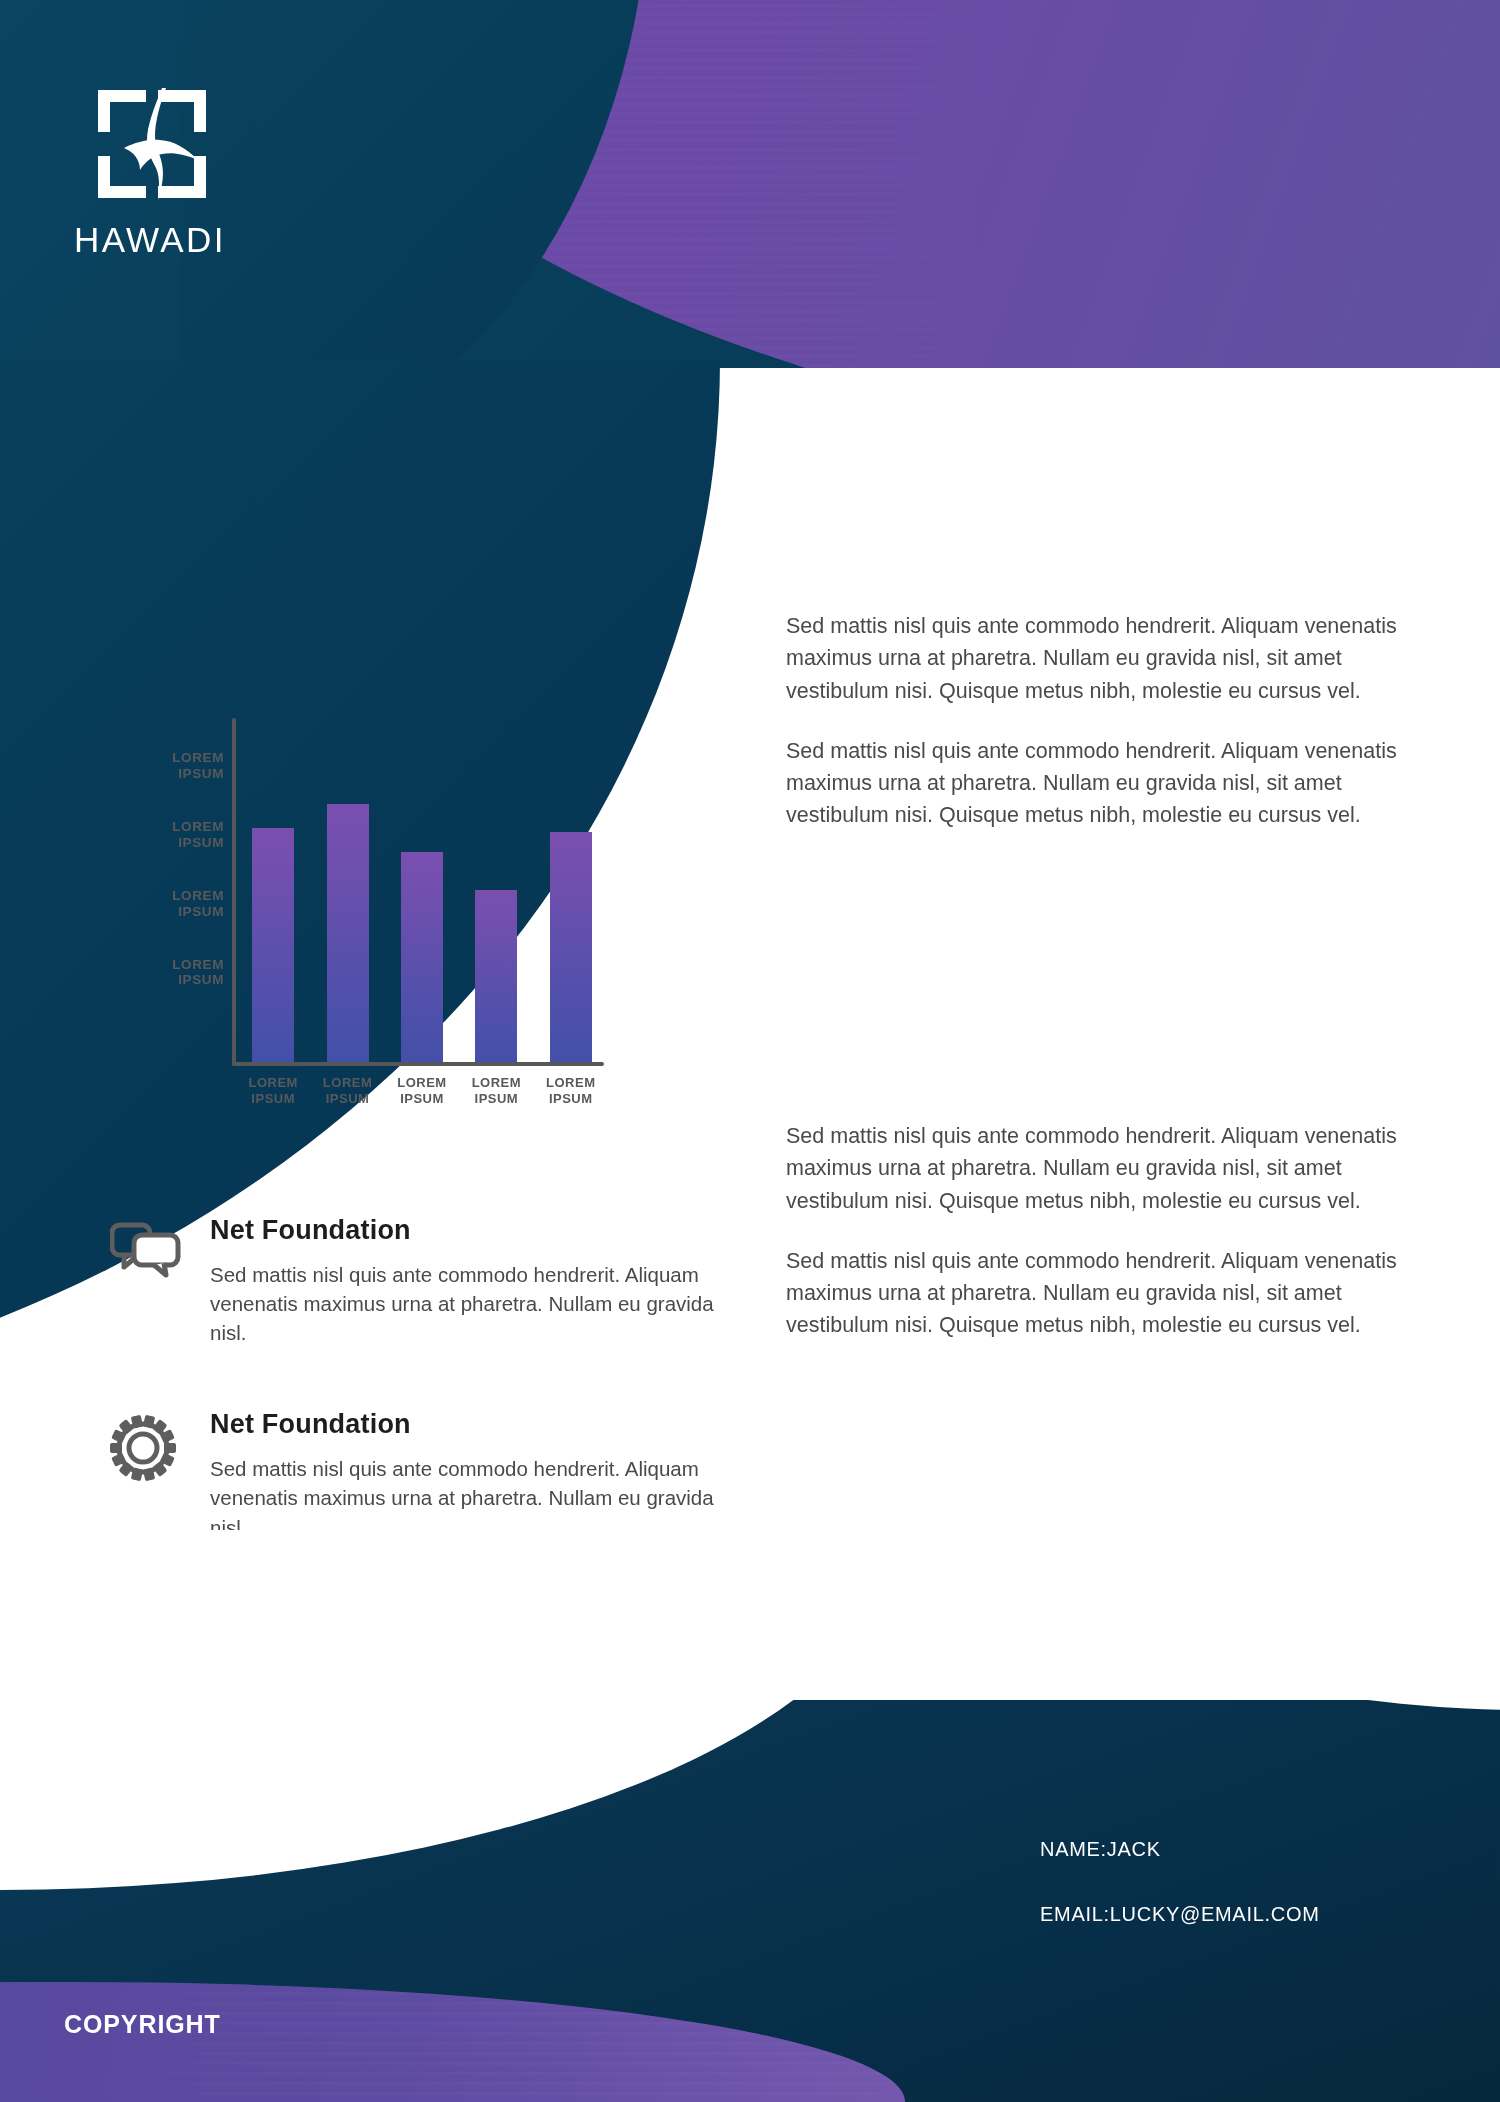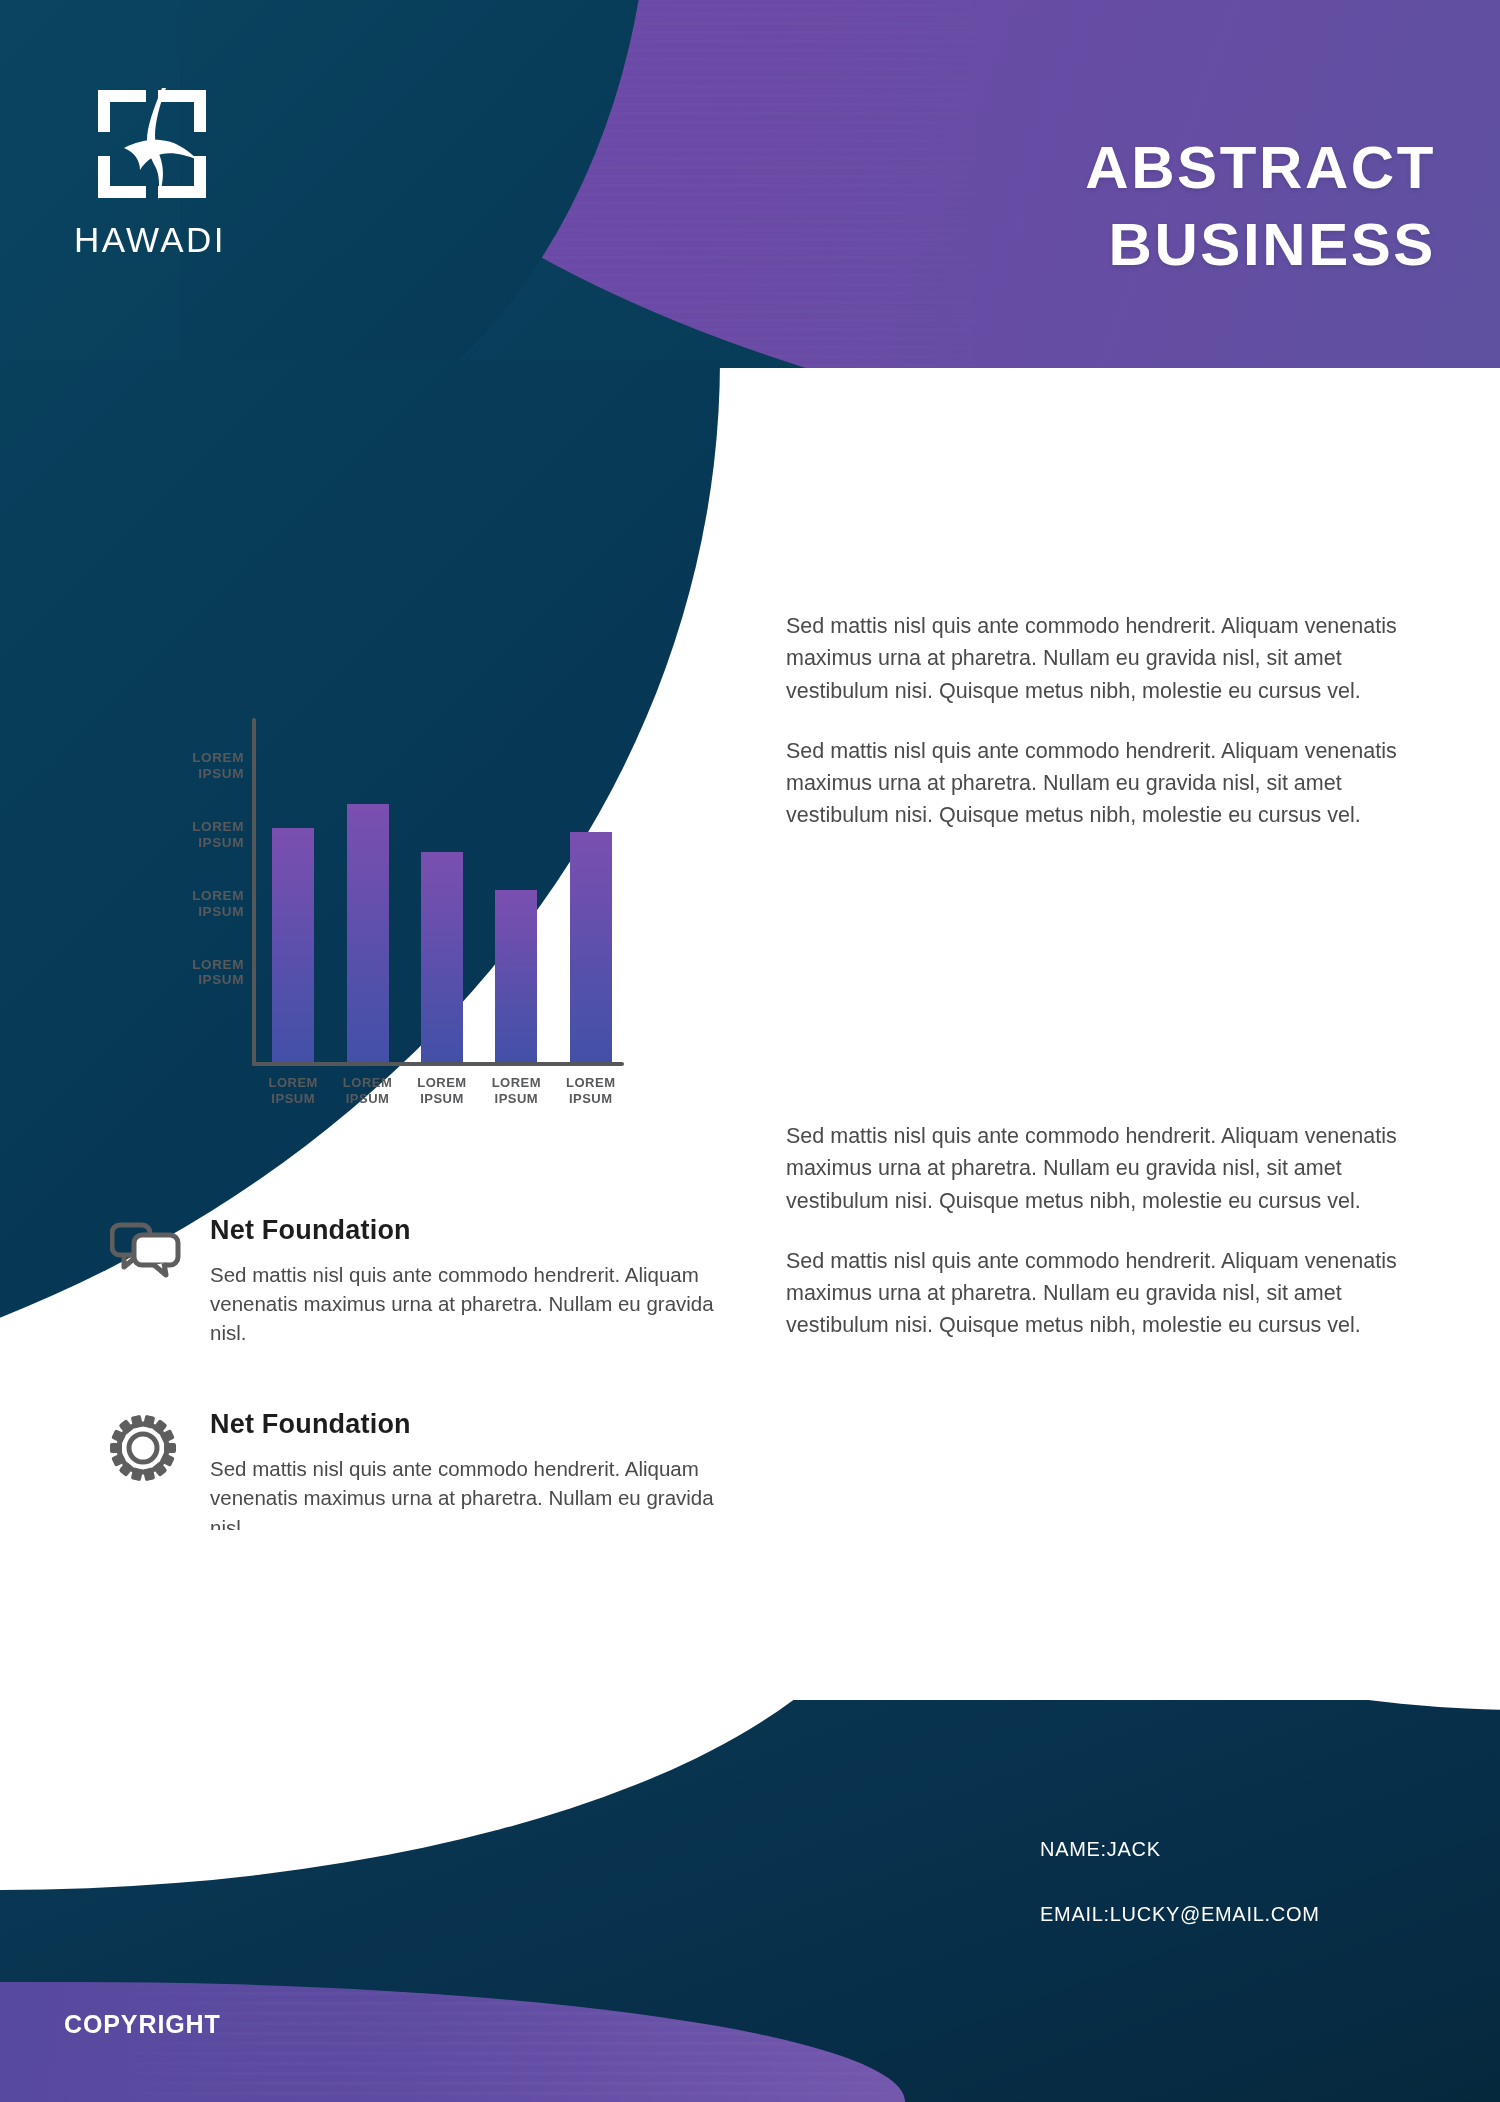--- a/index.html
+++ b/index.html
@@ -94,21 +94,21 @@
   .header-title{
     position:absolute; right:64px; top:130px;
     text-align:right; color:#ffffff;
   }
   .header-title .line{
     font-size:60px; font-weight:bold; letter-spacing:2.6px; line-height:1.28;
     text-shadow:0 2px 5px rgba(0,0,0,.12);
   }
 
   
-  .chart-wrap{ position:absolute; left:172px; top:700px; width:420px; height:420px; }
+  .chart-wrap{ position:absolute; left:152px; top:700px; width:420px; height:420px; }
   .chart-axis-y{
     position:absolute; left:80px; top:18px; width:4px; height:348px;
     background:#555758; border-radius:2px;
   }
   .chart-axis-x{
     position:absolute; left:80px; top:362px; width:372px; height:4px;
     background:#555758; border-radius:2px;
   }
   .ytick{
     position:absolute; right:348px; width:92px; text-align:right;
@@ -189,24 +189,20 @@
       </g>
       <path fill="#ffffff" d="M72 6 C64 26 57 44 57 58 C57 70 62 78 66 86 C69 93 70 101 68 118
            C73 102 74 92 72 82 C70 72 65 64 65 54 C65 40 70 22 76 6 Z"></path>
       <path fill="#ffffff" d="M34 66 C46 60 58 57 70 58 C84 59 96 66 108 78
            C94 72 82 70 72 72 C62 74 55 80 50 88
            C50 78 44 70 34 66 Z"></path>
     </svg>
     <div class="brand-name">HAWADI</div>
   </div>
 
-  <div class="header-title">
-    <div class="line">ABSTRACT</div>
-    <div class="line">BUSINESS</div>
-  </div>
 
   <div class="chart-wrap">
     <div class="chart-axis-y"></div>
     <div class="chart-axis-x"></div>
     <div id="yticks">
         <div class="ytick" style="top: 50.16px;">
           <div>LOREM</div>
           <div>IPSUM</div>
         </div>
         <div class="ytick" style="top: 118.96px;">

